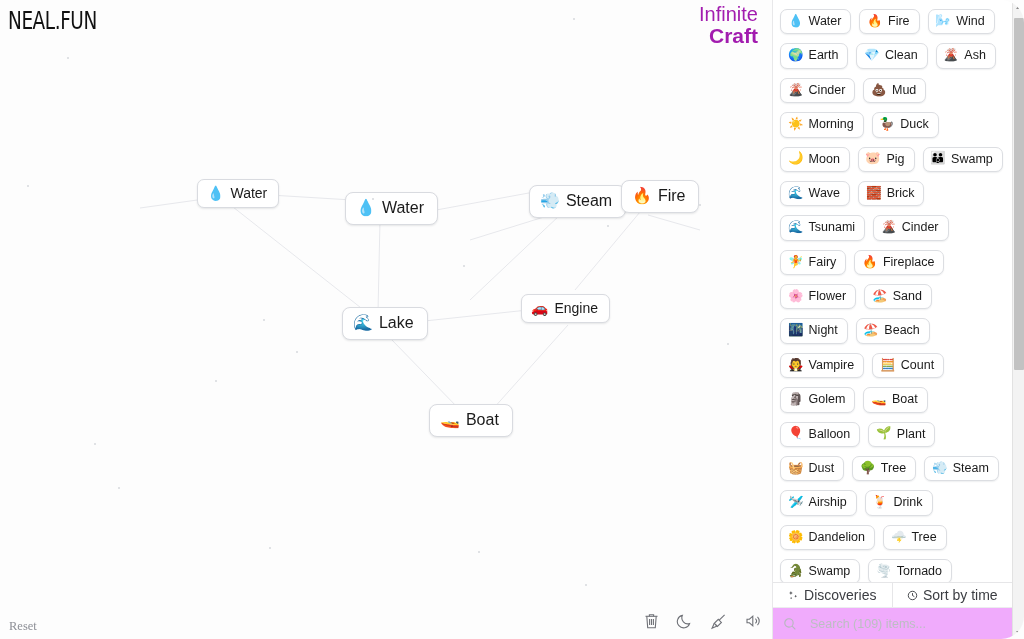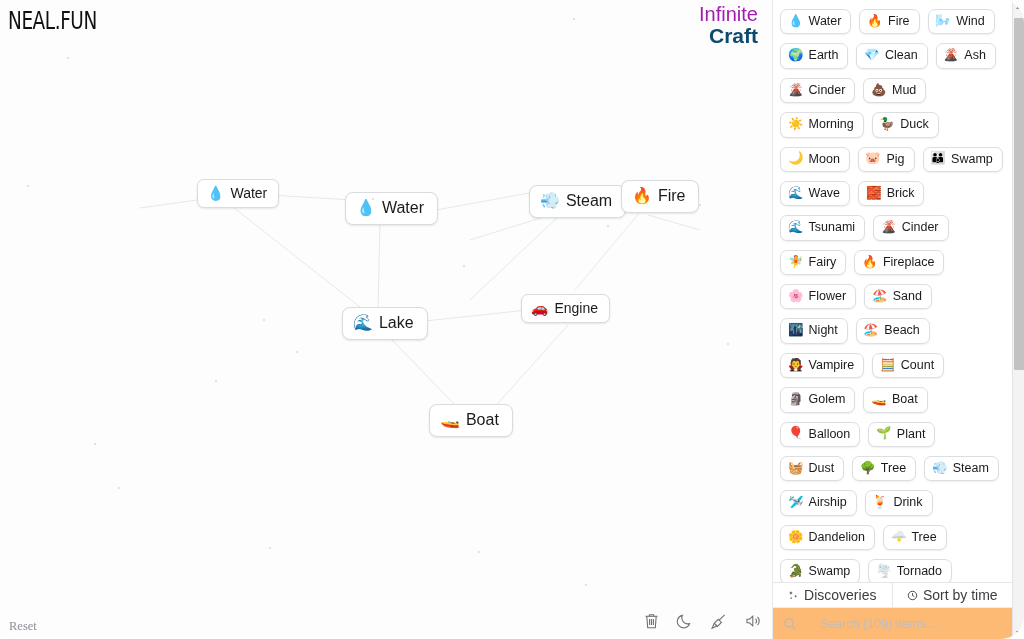--- a/index.html
+++ b/index.html
@@ -49,21 +49,21 @@
     display: block;
     font-size: 20px;
     font-weight: 300;
     color: #a21caf;
     letter-spacing: 0px;
   }
   .game-title .t2 {
     display: block;
     font-size: 21px;
     font-weight: bold;
-    color: #0c4a6e;
+    color: #a21caf;
     letter-spacing: 0px;
     text-align: right;
   }
 
   .node {
     position: absolute;
     display: inline-flex;
     align-items: center;
     gap: 6px;
     padding: 5px 11px 6px 9px;
@@ -178,24 +178,24 @@
     user-select: none;
   }
   .tab:last-child { border-right: none; }
   .tab svg { display: block; }
 
   .searchbar {
     flex: 0 0 auto;
     height: 32px;
     display: flex;
     align-items: center;
-    gap: 23px;
+    gap: 13px;
     padding: 0 10px;
     border-top: 1px solid #ececee;
-    background: #fdba74;
+    background: #f0abfc;
   }
   .searchbar .sicon { color: #b6b8bd; display:flex; }
   .searchbar input {
     border: none;
     outline: none;
     flex: 1;
     font-size: 12.5px;
     color: #3b3d42;
     font-family: "Liberation Sans", sans-serif;
     background: transparent;

